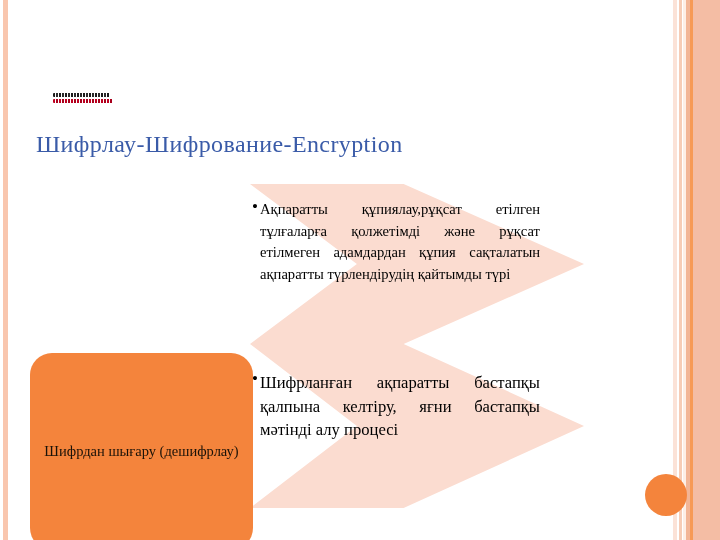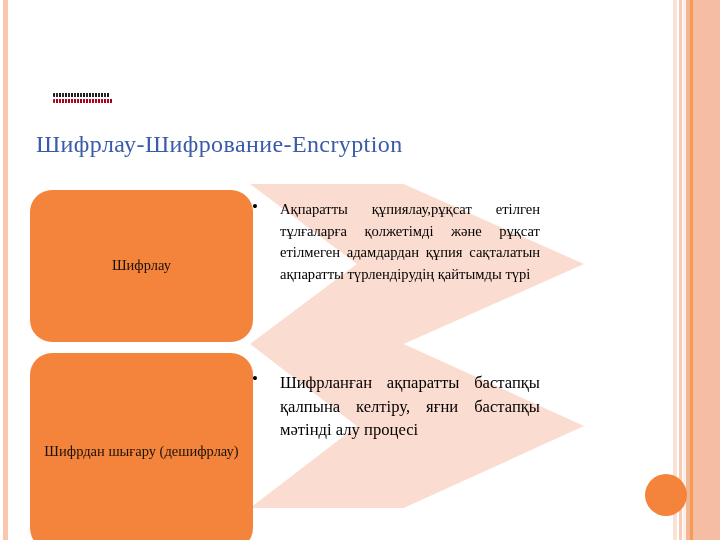--- a/index.html
+++ b/index.html
@@ -129,21 +129,20 @@
   .bullet-block .bullet-dot {
     position: absolute;
     left: 0px;
     top: -1px;
     font-size: 17px;
     line-height: 1;
   }
   .bullet-block .bullet-text {
     display: block;
     padding-left: 8px;
-    margin-left: 20px;
   }
   .bullet-block.p1 {
     top: 199px;
     font-size: 14.6px;
     line-height: 1.48;
   }
   .bullet-block.p2 {
     top: 371px;
     font-size: 16.6px;
     line-height: 1.43;
@@ -176,23 +175,20 @@
   <div id="logo">
     <div class="logo-line l1"></div>
     <div class="logo-line l2"></div>
   </div>
 
   <div id="title">Шифрлау-Шифрование-Encryption</div>
 
   <div class="chevron c1"></div>
   <div class="chevron c2"></div>
 
-  <div class="proc-box b1">
-    <span>Шифрлау</span>
-  </div>
 
   <div class="bullet-block p1">
     <span class="bullet-dot">•</span>
     <span class="bullet-text">Ақпаратты құпиялау,рұқсат етілген тұлғаларға қолжетімді және рұқсат етілмеген адамдардан құпия сақталатын ақпаратты түрлендірудің қайтымды түрі</span>
   </div>
 
   <div class="proc-box b2">
     <span>Шифрдан шығару (дешифрлау)</span>
   </div>
 

